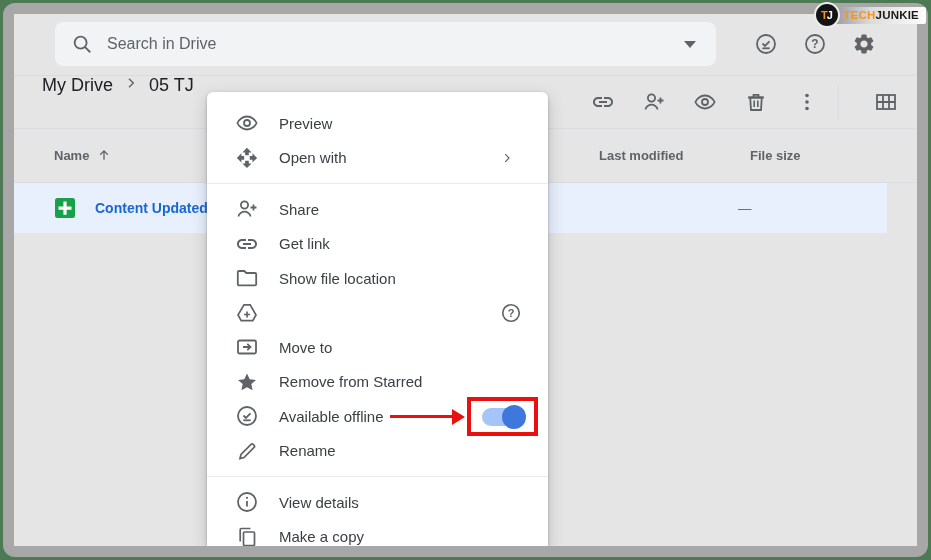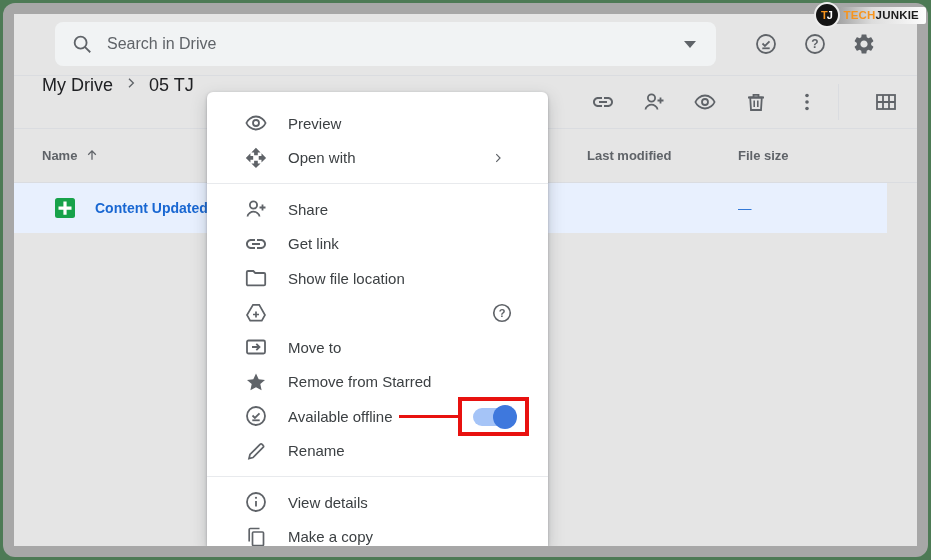--- a/index.html
+++ b/index.html
@@ -15,34 +15,34 @@
   .hdr-icons{position:absolute;top:18px;left:740px;display:flex;gap:25px;align-items:center;}
   .divider{position:absolute;left:0;width:903px;height:1px;background:#dadce0;}
 
   
   .crumb{position:absolute;left:28px;top:61px;height:53px;display:flex;align-items:flex-start;gap:10px;font-size:18px;color:#202124;}
   .toolbar{position:absolute;left:577px;top:61px;height:53px;display:flex;align-items:center;gap:27px;}
   .tb-sep{width:1px;height:36px;background:#dadce0;margin:0 -8px;}
   .grid-ic{margin-left:16px;}
 
   
-  .colhead{position:absolute;top:114px;height:54px;display:flex;align-items:center;font-size:13px;font-weight:bold;color:#5f6368;}
+  .colhead{position:absolute;top:114px;height:54px;display:flex;align-items:center;font-size:13px;font-weight:bold;color:#5f6368;margin-left:12px;}
   .ch-name{left:28px;gap:8px;}
   .ch-mod{left:573px;}
   .ch-size{left:724px;}
   .filerow{position:absolute;left:0;top:169px;width:873px;height:50px;background:#e8f0fe;}
   .filerow .fname{position:absolute;left:81px;top:0;height:50px;display:flex;align-items:center;font-size:14px;font-weight:bold;color:#1967d2;}
   .filerow .fmeta{position:absolute;top:0;height:50px;display:flex;align-items:center;font-size:13.5px;color:#1967d2;}
   .fm-mod{left:573px;} .fm-size{left:724px;}
   .sheet-ic{position:absolute;left:41px;top:15px;}
 
   
   .menu{position:absolute;left:193px;top:78px;width:341px;height:454px;background:#fff;border-radius:6px 6px 0 0;
         box-shadow:0 1px 3px rgba(60,64,67,.35),0 6px 16px rgba(60,64,67,.25);overflow:hidden;z-index:5;}
-  .msec{padding:8px 13px;}
+  .msec{padding:8px 4px;}
   .msec.first{padding-top:14px;}
   .msec + .msec{border-top:1px solid #e8eaed;}
   .mitem{position:relative;height:34.5px;display:flex;align-items:center;padding:0 16px 0 24px;box-sizing:border-box;font-size:15px;color:#3c4043;}
   .mlabel{margin-left:20px;white-space:nowrap;}
   .mtrail{margin-left:auto;}
   .ic{width:24px;height:24px;flex:none;}
 
   
   .red-box{position:absolute;top:-2px;right:6px;width:71px;height:39px;border:4px solid #e8110f;background:#fff;box-sizing:border-box;display:flex;align-items:center;justify-content:center;z-index:2;}
   .toggle-track{width:42px;height:18px;border-radius:9px;background:#a5c4f7;position:relative;}

